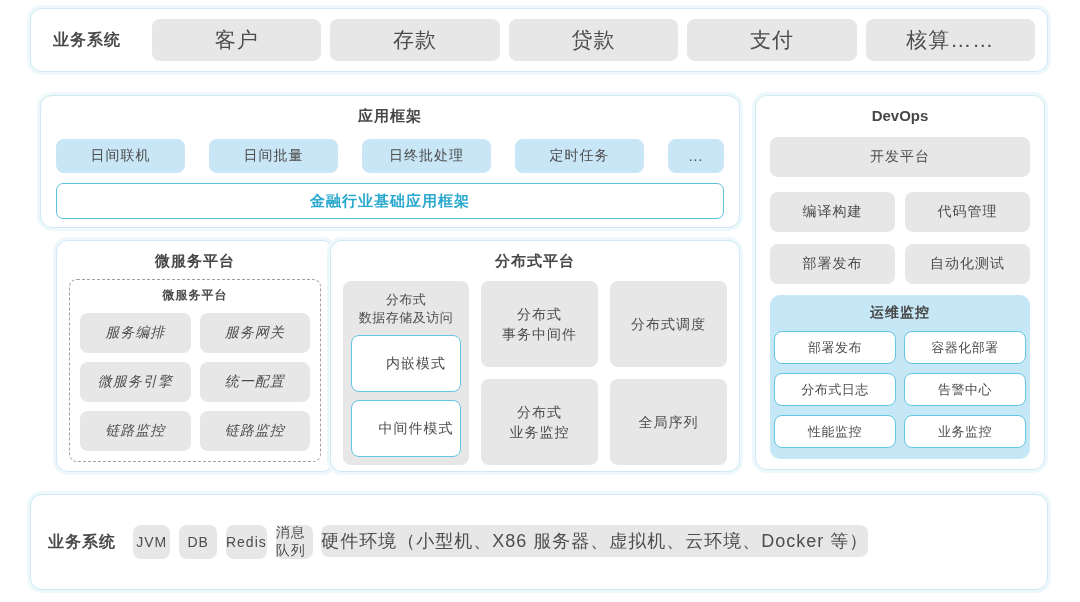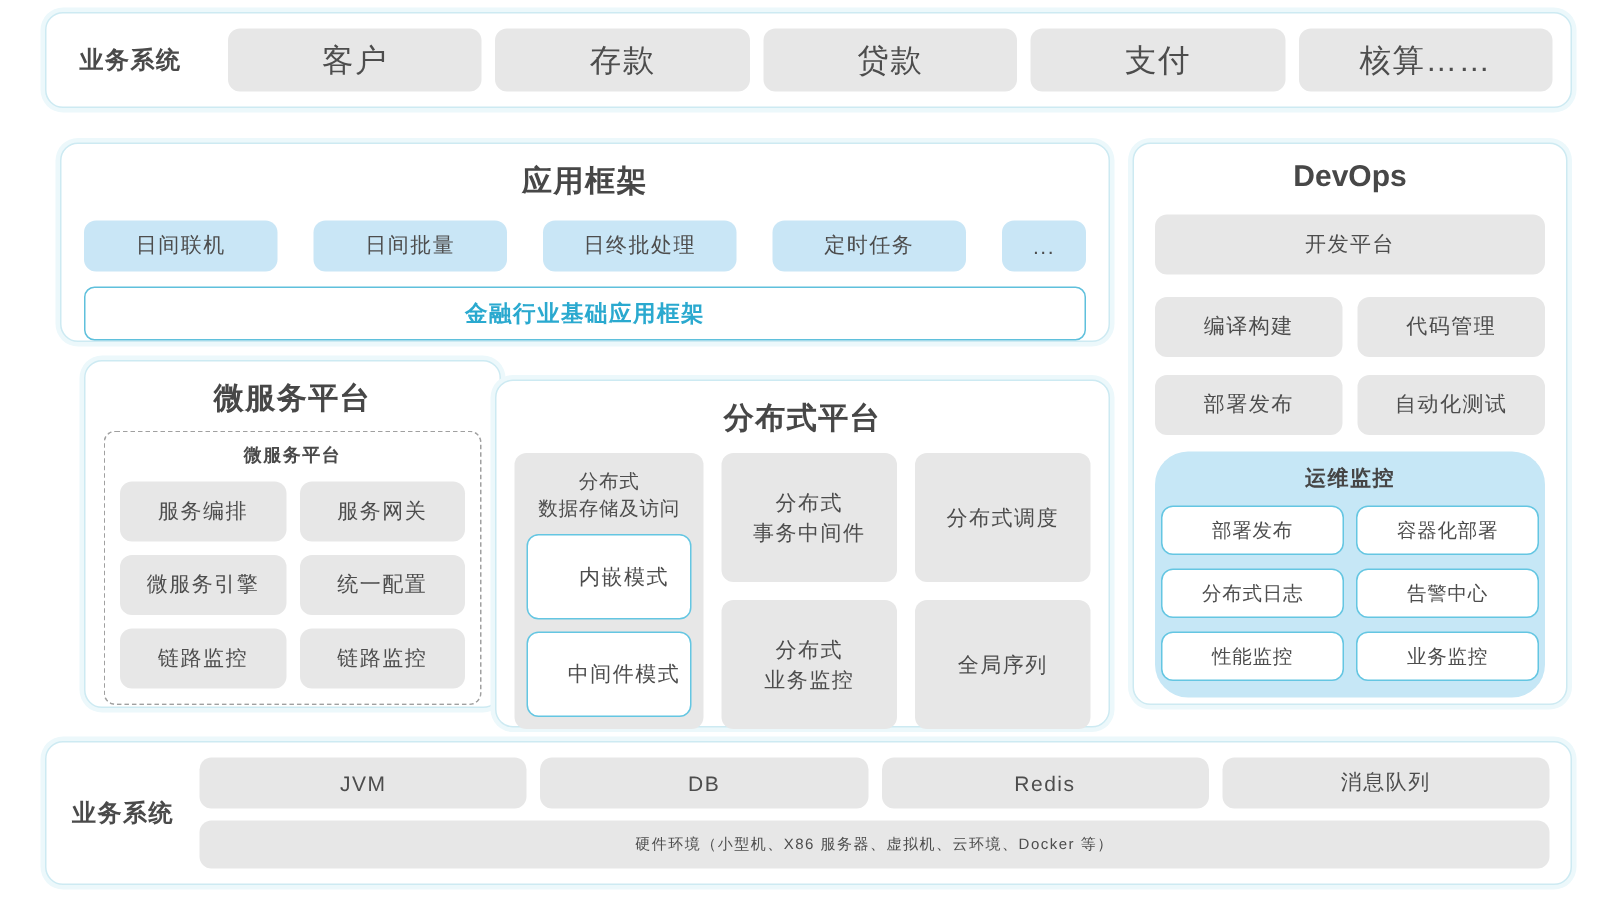--- a/index.html
+++ b/index.html
@@ -17,21 +17,21 @@
   body{background:#fff;font-family:"Liberation Sans","DejaVu Sans",sans-serif;color:var(--text);}
   .canvas{position:relative;width:1080px;height:602px;background:#ffffff;overflow:hidden;}
 
   .panel{
     position:absolute;background:#fff;
     border:1.5px solid var(--panel-border);
     border-radius:12px;
     box-shadow:0 0 0 3px var(--panel-glow);
   }
   .panel-title{
-    text-align:center;font-size:20px;font-weight:600;color:#474747;
+    text-align:center;font-size:15px;font-weight:600;color:#474747;
     padding-top:11px;letter-spacing:1px;
   }
   .side-label{
     font-size:16px;font-weight:600;color:#4a4a4a;letter-spacing:1px;
     display:flex;align-items:center;justify-content:center;
   }
   .chip{
     display:flex;align-items:center;justify-content:center;
     font-size:14px;color:var(--text);border-radius:8px;letter-spacing:1px;
   }
@@ -57,24 +57,24 @@
   }
 
   
   .micro-panel{left:56px;top:240px;width:278px;height:232px;}
   .dashed-box{
     margin:8px 12px 12px;border:1px dashed #a0a0a0;border-radius:8px;
     padding:7px 10px 10px;
   }
   .dashed-title{text-align:center;font-size:12px;color:#4a4a4a;font-weight:600;margin-bottom:9px;letter-spacing:1px;}
   .grid-2{display:grid;grid-template-columns:1fr 1fr;gap:9px;}
-  .micro-panel .grid-2 .chip{height:40px;}
-
-  
-  .dist-panel{left:330px;top:253px;width:410px;height:232px;}
+  .micro-panel .grid-2 .chip{height:40px;font-style:italic;}
+
+  
+  .dist-panel{left:330px;top:240px;width:410px;height:232px;}
   .dist-body{display:flex;gap:12px;margin:10px 12px 10px;height:184px;}
   .storage-box{
     flex:0 0 126px;background:var(--chip-gray);border-radius:8px;
     display:flex;flex-direction:column;padding:10px 8px 8px;
   }
   .storage-label{text-align:center;font-size:13px;line-height:1.35;letter-spacing:0.5px;}
   .storage-modes{display:flex;flex-direction:column;gap:8px;flex:1;margin-top:9px;}
   .storage-modes .chip{flex:1;font-size:14px;padding-left:20px;}
   .dist-col{flex:1;display:flex;flex-direction:column;gap:12px;}
   .dist-cell{
@@ -83,34 +83,34 @@
     font-size:14px;line-height:1.45;letter-spacing:1px;text-align:center;
   }
 
   
   .devops-panel{left:755px;top:95px;width:290px;height:375px;}
   .devops-panel .panel-title{letter-spacing:0;}
   .dev-chip{margin:13px 14px 0;height:40px;}
   .devops-grid{display:grid;grid-template-columns:1fr 1fr;gap:12px 10px;margin:15px 14px 0;}
   .devops-grid .chip{height:40px;}
   .monitor-panel{
-    margin:11px 14px 0;background:var(--monitor-bg);border-radius:22px;
+    margin:11px 14px 0;background:var(--monitor-bg);border-radius:10px;
     padding:9px 4px 11px;
   }
   .monitor-title{text-align:center;font-size:14px;font-weight:600;color:#454545;margin-bottom:9px;letter-spacing:1px;}
   .monitor-grid{display:grid;grid-template-columns:1fr 1fr;gap:9px 8px;}
   .monitor-grid .chip{height:33px;font-size:13px;letter-spacing:0.5px;}
 
   
   .infra-panel{left:30px;top:494px;width:1018px;height:96px;display:flex;align-items:center;}
   .infra-panel .side-label{flex:0 0 102px;}
-  .infra-right{flex:1;display:flex;flex-direction:column;gap:8px;padding-right:14px;}
+  .infra-right{flex:1;display:flex;flex-direction:row;gap:8px;padding-right:14px;}
   .infra-row{display:flex;gap:9px;}
   .infra-row .chip{flex:1;height:34px;}
-  .hardware-chip{height:32px;font-size:10px;}
+  .hardware-chip{height:32px;font-size:18px;}
 </style>
 </head>
 <body>
 
 <div class="canvas">
 
   <section class="panel top-panel">
     <div class="side-label">业务系统</div>
     <div class="chip gray">客户</div>
     <div class="chip gray">存款</div>

